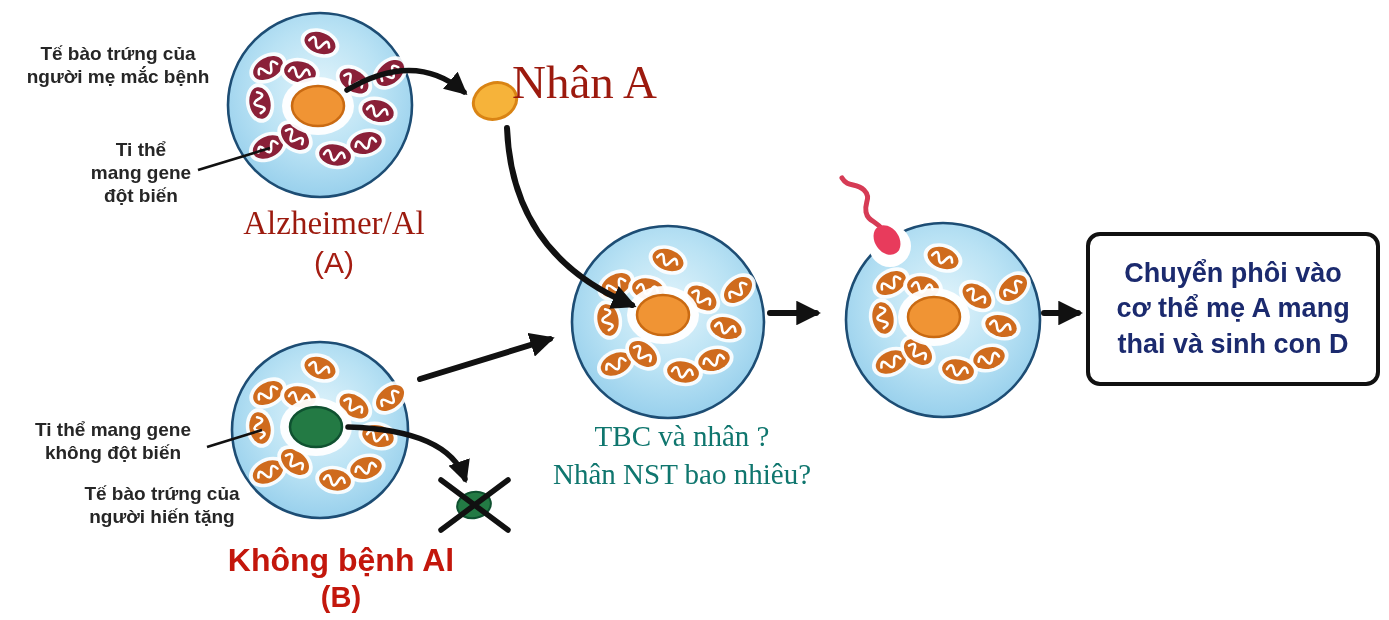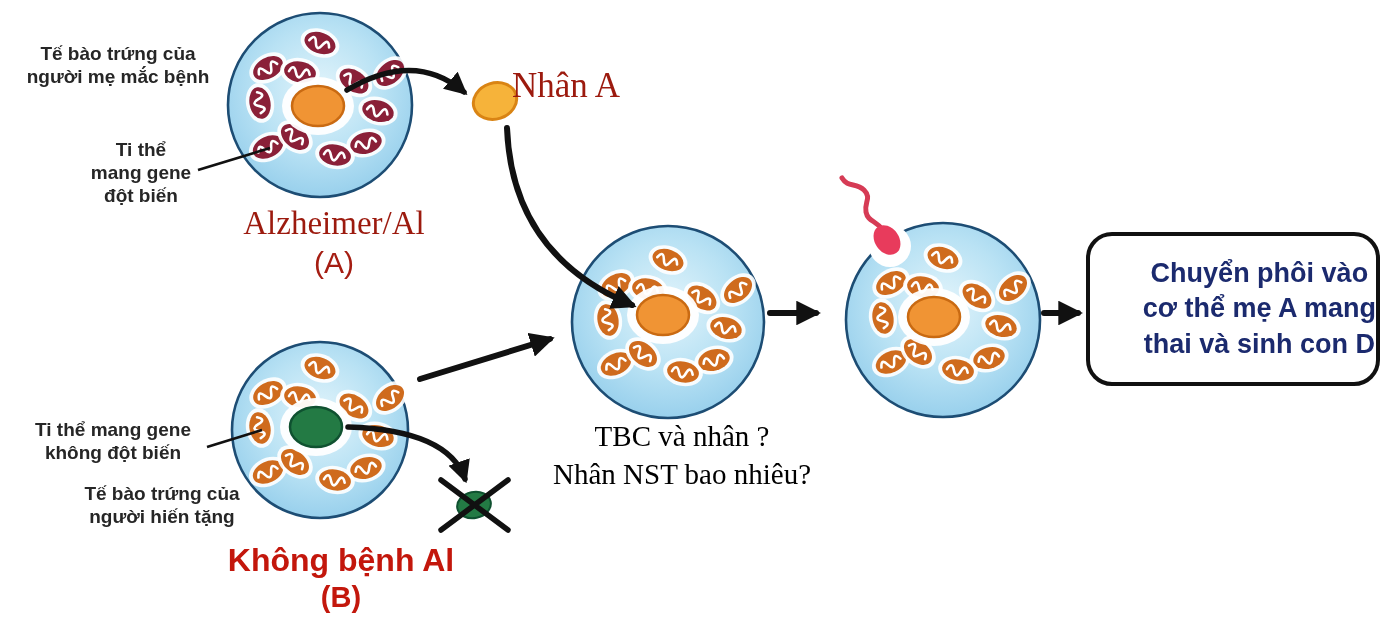--- a/index.html
+++ b/index.html
@@ -3,22 +3,22 @@
 <meta charset="utf-8">
 <style>
   html,body{margin:0;padding:0;background:#ffffff;}
   #canvas{position:relative;width:1389px;height:620px;background:#ffffff;overflow:hidden;
           font-family:"Liberation Sans", sans-serif;}
   #diagram-svg{position:absolute;left:0;top:0;width:1389px;height:620px;}
   .lbl{position:absolute;white-space:pre-line;}
   .cap{color:#262626;font-weight:700;font-size:19px;line-height:1.22;text-align:center;}
   .red-serif{font-family:"Liberation Serif", serif;color:#9c1a0e;}
   .outcome-box{position:absolute;left:1086px;top:232px;width:294px;height:154px;
-               border:4px solid #111111;border-radius:26px;background:#ffffff;
-               display:flex;align-items:center;justify-content:flex-end;box-sizing:border-box;}
+               border:4px solid #111111;border-radius:14px;background:#ffffff;
+               display:flex;align-items:center;justify-content:center;box-sizing:border-box;}
   .outcome-text{color:#1b2a6e;font-weight:700;font-size:27px;line-height:1.32;
                 text-align:center;white-space:pre-line;}
 </style>
 </head>
 <body>
 
 <div id="canvas">
 
   <svg id="diagram-svg" viewBox="0 0 1389 620" xmlns="http://www.w3.org/2000/svg">
       <defs>
@@ -299,22 +299,22 @@
   <div class="lbl cap" style="left:70px;top:138px;width:142px;">Ti thể
 mang gene
 đột biến</div>
   <div class="lbl cap" style="left:22px;top:418px;width:182px;">Ti thể mang gene
 không đột biến</div>
   <div class="lbl cap" style="left:72px;top:482px;width:180px;">Tế bào trứng của
 người hiến tặng</div>
 
   <div class="lbl red-serif" style="left:218px;top:205px;width:232px;font-size:33px;text-align:center;">Alzheimer/Al</div>
   <div class="lbl" style="left:218px;top:246px;width:232px;font-size:30px;text-align:center;color:#a51d12;">(A)</div>
-  <div class="lbl red-serif" style="left:512px;top:66px;font-size:35px;">Nhân A</div>
-  <div class="lbl red-serif" style="left:540px;top:418px;width:284px;font-size:29px;line-height:1.3;text-align:center;color:#000000;">TBC và nhân ?
+  <div class="lbl red-serif" style="left:512px;top:55px;font-size:47px;">Nhân A</div>
+  <div class="lbl red-serif" style="left:540px;top:418px;width:284px;font-size:29px;line-height:1.3;text-align:center;color:#0f766e;">TBC và nhân ?
 Nhân NST bao nhiêu?</div>
   <div class="lbl" style="left:222px;top:542px;width:238px;font-size:32px;font-weight:700;text-align:center;color:#c3170c;">Không bệnh Al</div>
   <div class="lbl" style="left:222px;top:581px;width:238px;font-size:29px;font-weight:700;text-align:center;color:#c3170c;">(B)</div>
 
   <div class="outcome-box">
     <div class="outcome-text">Chuyển phôi vào
 cơ thể mẹ A mang
 thai và sinh con D</div>
   </div>
 

